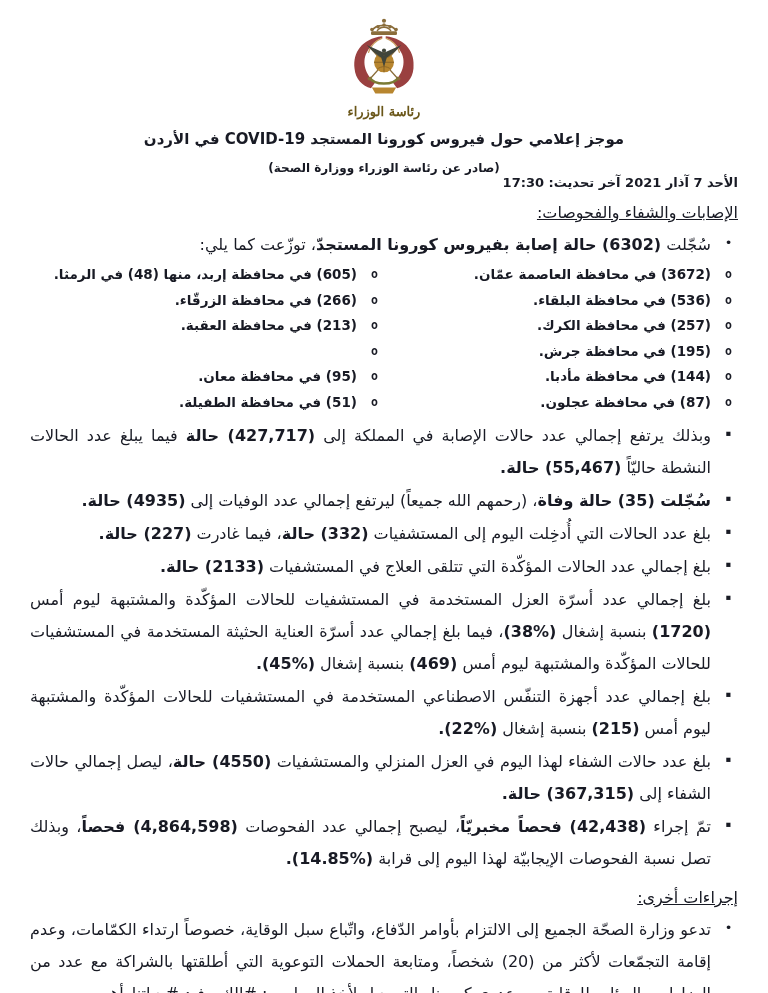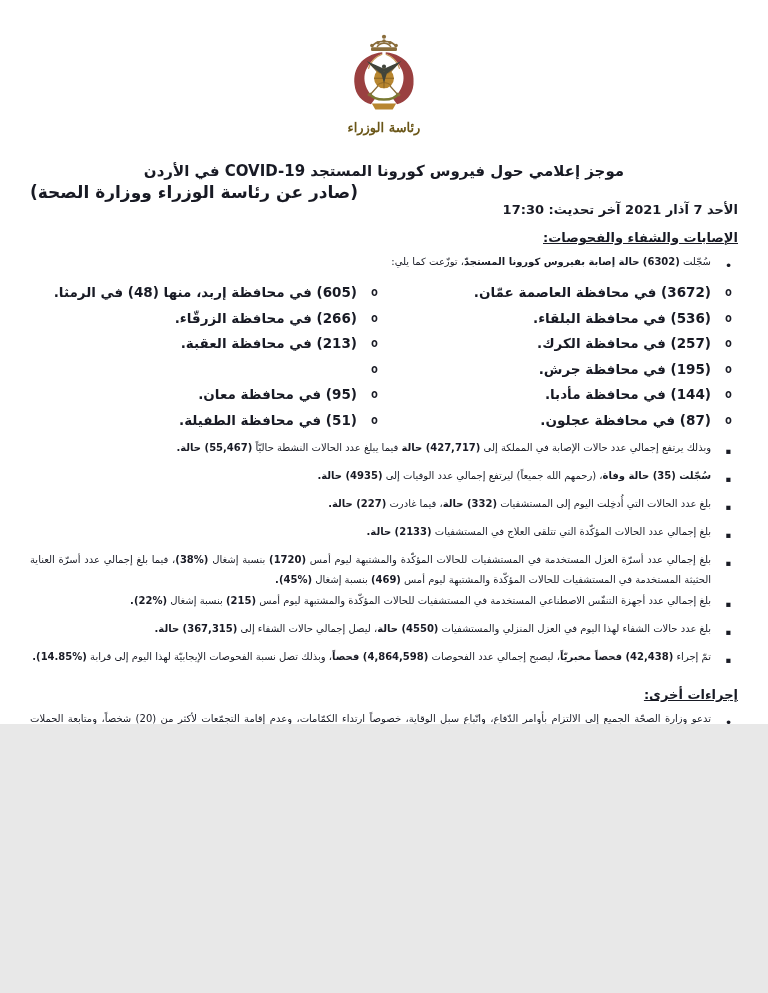--- a/index.html
+++ b/index.html
@@ -1,33 +1,33 @@
 <!DOCTYPE html>
 <html dir="rtl" lang="ar"><head>
 <meta charset="utf-8">
 <style>
   html,body{margin:0;padding:0;background:#e8e8e8;}
   .page{
-    position:relative;width:768px;height:724px;margin:0 auto;background:#ffffff;
+    position:relative;width:768px;height:993px;margin:0 auto;background:#ffffff;
     direction:rtl;font-family:"DejaVu Sans",sans-serif;color:#181a24;
-    padding:30px 30px 0;box-sizing:border-box;overflow:hidden;
+    padding:14px 30px 0;box-sizing:border-box;overflow:hidden;
   }
   .logo-wrap{text-align:center;line-height:1;}
   .logo-wrap svg{width:104px;height:88px;}
   .logo-caption{font-size:13px;font-weight:bold;color:#6a5618;margin-top:0;
     font-family:"DejaVu Serif",serif;letter-spacing:1px;}
-  .title{text-align:center;font-size:15px;font-weight:bold;margin-top:28px;}
-  .subtitle{text-align:left;font-size:17px;font-weight:bold;margin-top:2px;}
+  .title{text-align:center;font-size:15px;font-weight:bold;margin-top:12px;}
+  .subtitle{text-align:center;font-size:12px;font-weight:bold;margin-top:13px;}
   .date-line{font-size:13px;font-weight:bold;margin-top:0;}
-  .section-heading{font-size:13px;font-weight:bold;text-decoration:underline;margin:13px 0 7px;}
+  .section-heading{font-size:16px;font-weight:normal;text-decoration:underline;margin:13px 0 7px;}
   .bullet{display:flex;gap:11px;padding-right:3px;margin:1px 0;}
   .bullet .marker{flex:0 0 13px;text-align:center;line-height:27px;}
   .round .marker{font-size:13px;}
   .square .marker{font-size:8.5px;}
-  .bullet .txt{flex:1;text-align:justify;line-height:2.0;font-size:10px;}
+  .bullet .txt{flex:1;text-align:justify;line-height:2.0;font-size:16px;}
   .gov-grid{display:grid;grid-template-columns:1fr 1fr;margin:1px 0 5px;}
   .gov{display:flex;gap:11px;line-height:25.5px;font-weight:bold;font-size:13.5px;padding-right:3px;}
   .gov .marker-o{flex:0 0 13px;text-align:center;font-family:"DejaVu Sans Mono",monospace;
     font-size:11.5px;font-weight:bold;}
   .footer{text-align:center;font-size:12px;margin-top:14px;}
   b{font-weight:bold;}
 </style>
 </head>
 <body>
 

